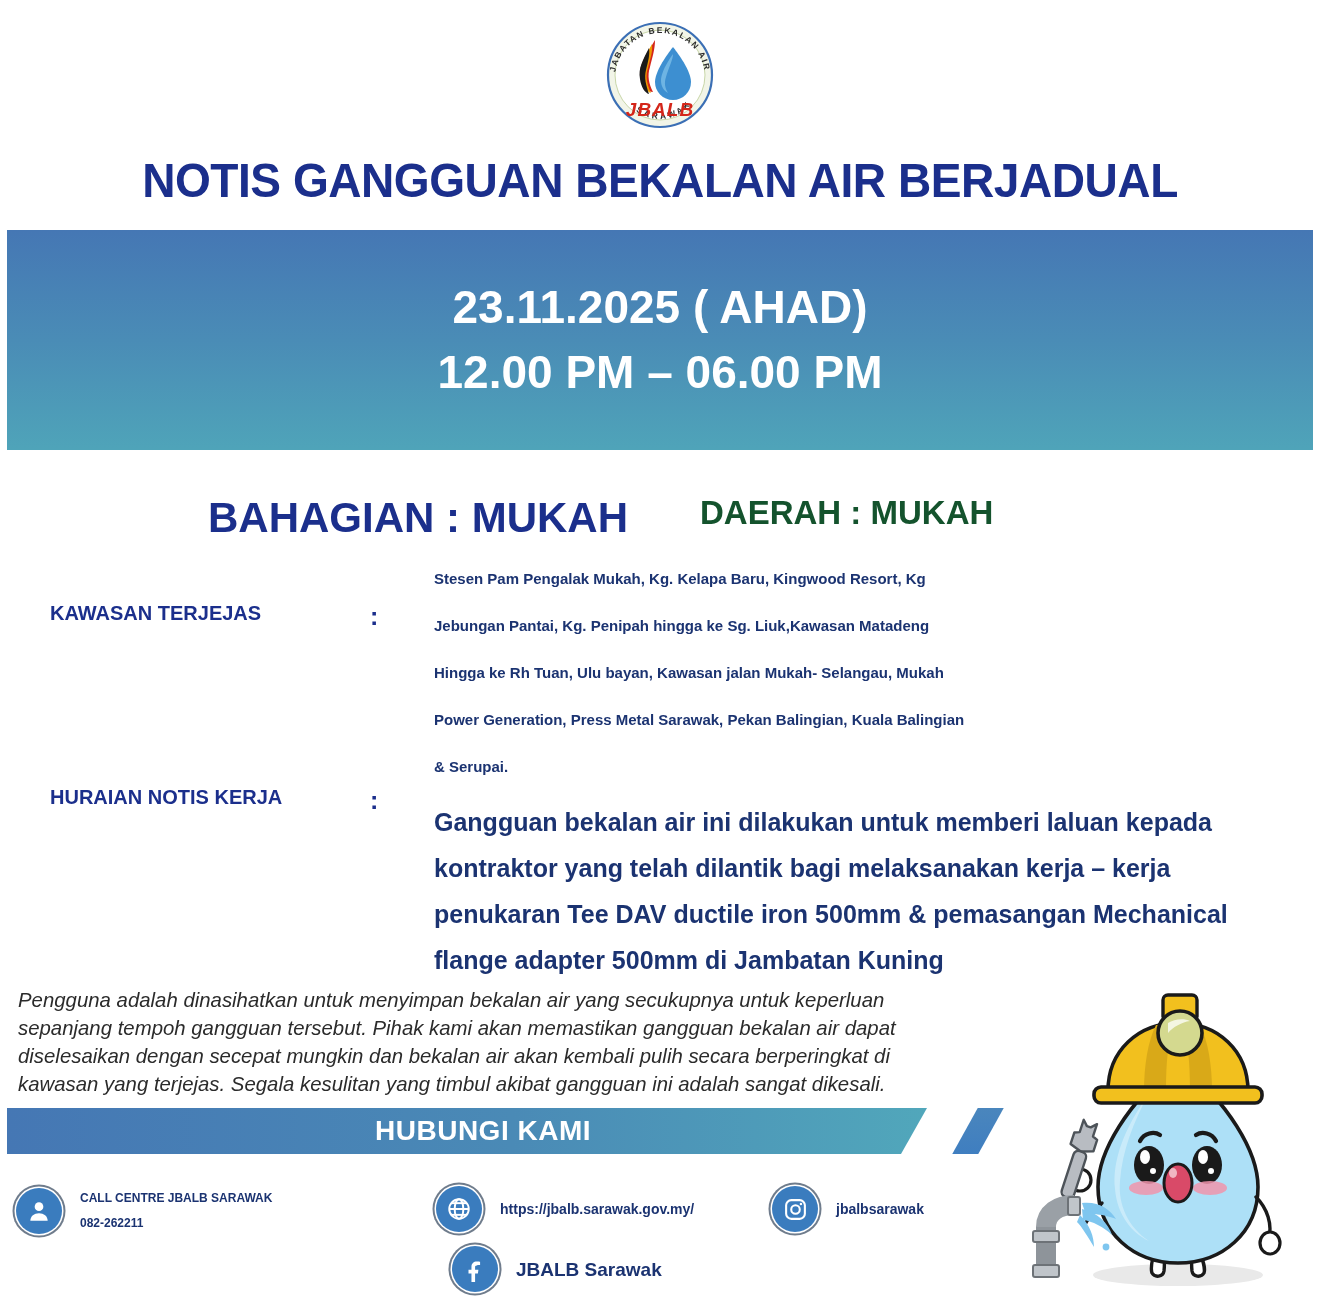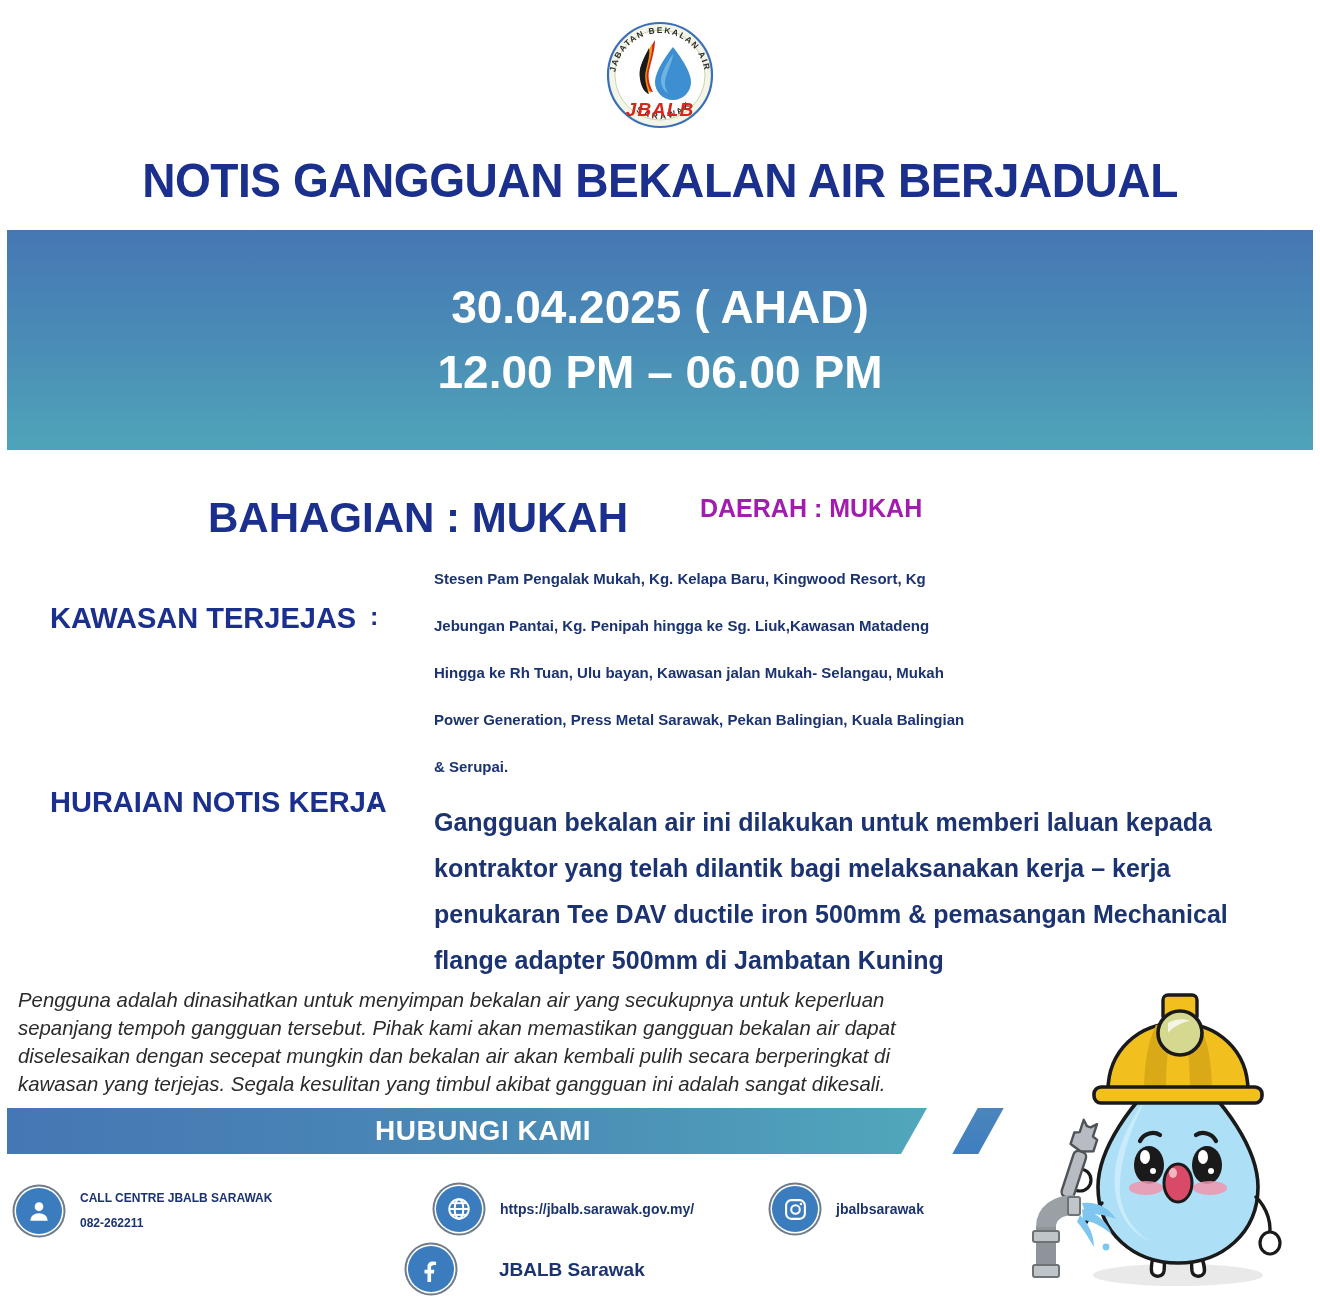--- a/index.html
+++ b/index.html
@@ -80,35 +80,35 @@
     top: 0;
     font-size: 42px;
     font-weight: bold;
     color: #1b2f8c;
     white-space: nowrap;
   }
   .div-daerah {
     position: absolute;
     left: 700px;
     top: 0;
-    font-size: 25px;
-    font-weight: bold;
-    color: #a21caf;
+    font-size: 33px;
+    font-weight: bold;
+    color: #14532d;
     white-space: nowrap;
   }
 
   
   .detail {
     position: absolute;
     left: 0; right: 0;
   }
   .detail-label {
     position: absolute;
     left: 50px;
-    font-size: 29px;
+    font-size: 20px;
     font-weight: bold;
     color: #1b2f8c;
     white-space: nowrap;
   }
   .detail-colon {
     position: absolute;
     left: 370px;
     font-size: 25px;
     font-weight: bold;
     color: #1b2f8c;
@@ -221,21 +221,21 @@
     margin-left: 18px;
     font-size: 12px;
     font-weight: bold;
     color: #1b3371;
     line-height: 25px;
   }
   .ci-text .l2 { display: block; }
 
   #ci-call  { left: 16px;  top: 18px; }
   #ci-web   { left: 436px; top: 18px; }
-  #ci-fb    { left: 408px; top: 78px; gap: 27px; }
+  #ci-fb    { left: 452px; top: 78px; }
   #ci-ig    { left: 772px; top: 18px; }
 
   #ci-web .ci-text, #ci-ig .ci-text { font-size: 14px; }
   #ci-fb .ci-text { font-size: 19px; }
 
   
   .mascot {
     position: absolute;
     right: 4px;
     bottom: 0px;
@@ -267,21 +267,21 @@
       <path d="M54,36 C48,48 43,56 45,67 C46,75 50,81 54,82 C51,73 49,66 51,58 C53,50 55,43 54,36 Z" fill="#1a1a1a"></path>
       <path d="M78,35 C78,35 60,57 60,70 C60,80 68,88 78,88 C88,88 96,80 96,70 C96,57 78,35 78,35 Z" fill="#3d8fd1"></path>
       <path d="M78,42 C78,42 66,58 66,69 C66,74 69,79 73,81 C70,76 69,71 71,65 C73,57 78,48 78,42 Z" fill="#7fc0e8" opacity="0.75"></path>
       <text x="65" y="104" text-anchor="middle" font-size="19" font-weight="bold" font-style="italic" fill="#d4261a" font-family="'Liberation Sans',sans-serif" letter-spacing="1">JBALB</text>
     </svg>
   </div>
 
   <div class="title">NOTIS GANGGUAN BEKALAN AIR BERJADUAL</div>
 
   <div class="date-banner">
-    <div class="date-line">30.04.2025 ( AHAD)</div>
+    <div class="date-line">23.11.2025 ( AHAD)</div>
     <div class="date-line">12.00 PM – 06.00 PM</div>
   </div>
 
   <div class="div-row">
     <div class="div-bahagian">BAHAGIAN : MUKAH</div>
     <div class="div-daerah">DAERAH : MUKAH</div>
   </div>
 
   <div class="detail" id="row-kawasan">
     <div class="detail-label">KAWASAN TERJEJAS</div>

